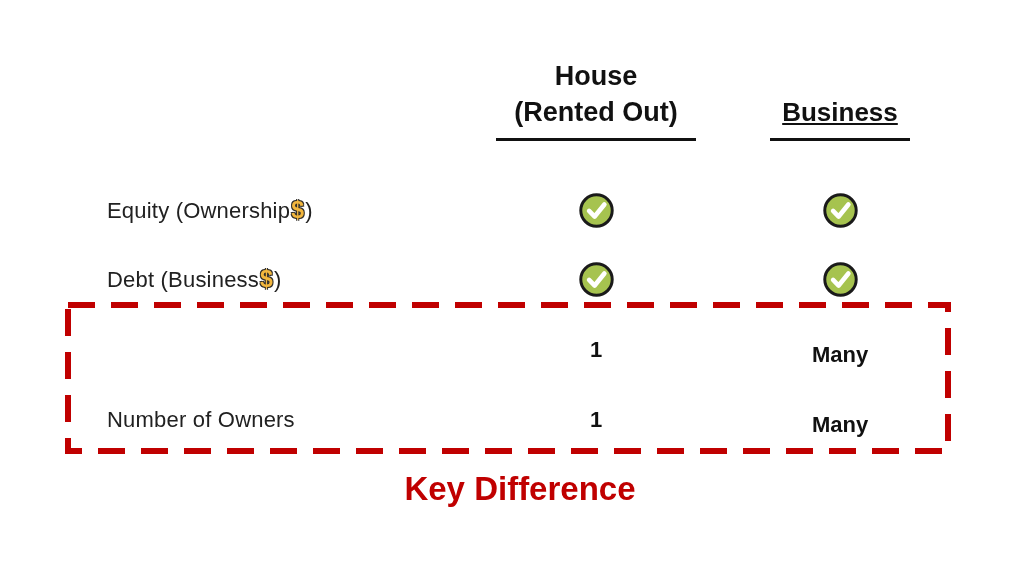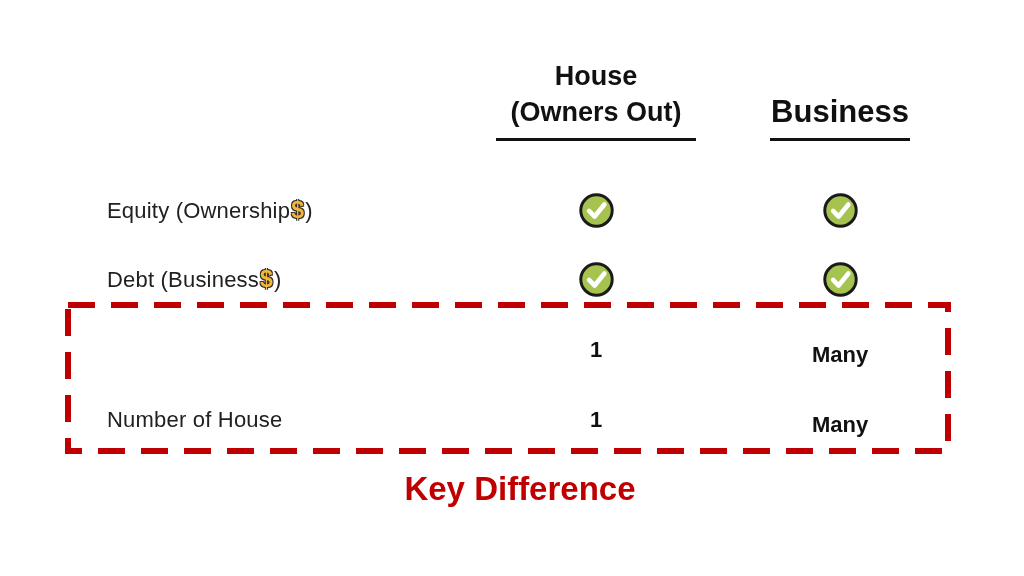--- a/index.html
+++ b/index.html
@@ -21,21 +21,21 @@
     color: #111111;
   }
   .col-header .underline-block {
     display: inline-block;
     border-bottom: 3px solid #111111;
     padding-bottom: 8px;
   }
   .house-header { top: 58px; left: 470px; width: 252px; }
   .house-header .underline-block { width: 200px; font-size: 27px; line-height: 36px; }
   .business-header { top: 94px; left: 718px; width: 244px; }
-  .business-header .underline-block { width: 140px; font-size: 31px; line-height: 36px; }
+  .business-header .underline-block { width: 140px; font-size: 26px; line-height: 36px; text-decoration: underline; }
 
   
   .row { position: absolute; left: 0; width: 1024px; height: 37px; }
   .cell { position: absolute; top: 0; height: 37px; display: flex; align-items: center; margin-top: 8px; }
   .cell.c-label { left: 107px; width: 360px; font-size: 22px; letter-spacing: 0.2px; }
   .cell.c-house { left: 470px; width: 252px; justify-content: center; }
   .cell.c-biz   { left: 718px; width: 244px; justify-content: center; align-items: flex-end; }
   .val { font-size: 22px; font-weight: 700; color: #111111; }
 
   .dollar {
@@ -64,21 +64,21 @@
   }
 </style>
 </head>
 <body>
 
 <div class="slide">
 
   <div class="col-header house-header">
     <div class="underline-block">
       <div>House</div>
-      <div>(Owners Out)</div>
+      <div>(Rented Out)</div>
     </div>
   </div>
   <div class="col-header business-header">
     <div class="underline-block">
       <div>Business</div>
     </div>
   </div>
 
   <div class="row" style="top:184px">
     <div class="cell c-label">
@@ -124,21 +124,21 @@
     <div class="cell c-house">
         <span class="val">1</span>
       </div>
     <div class="cell c-biz">
         <span class="val">Many</span>
       </div>
   </div>
 
   <div class="row" style="top:393px">
     <div class="cell c-label">
-        <span>Number of House</span>
+        <span>Number of Owners</span>
       </div>
     <div class="cell c-house">
         <span class="val">1</span>
       </div>
     <div class="cell c-biz">
         <span class="val">Many</span>
       </div>
   </div>
 
   <svg class="overlay" width="1024" height="576">

